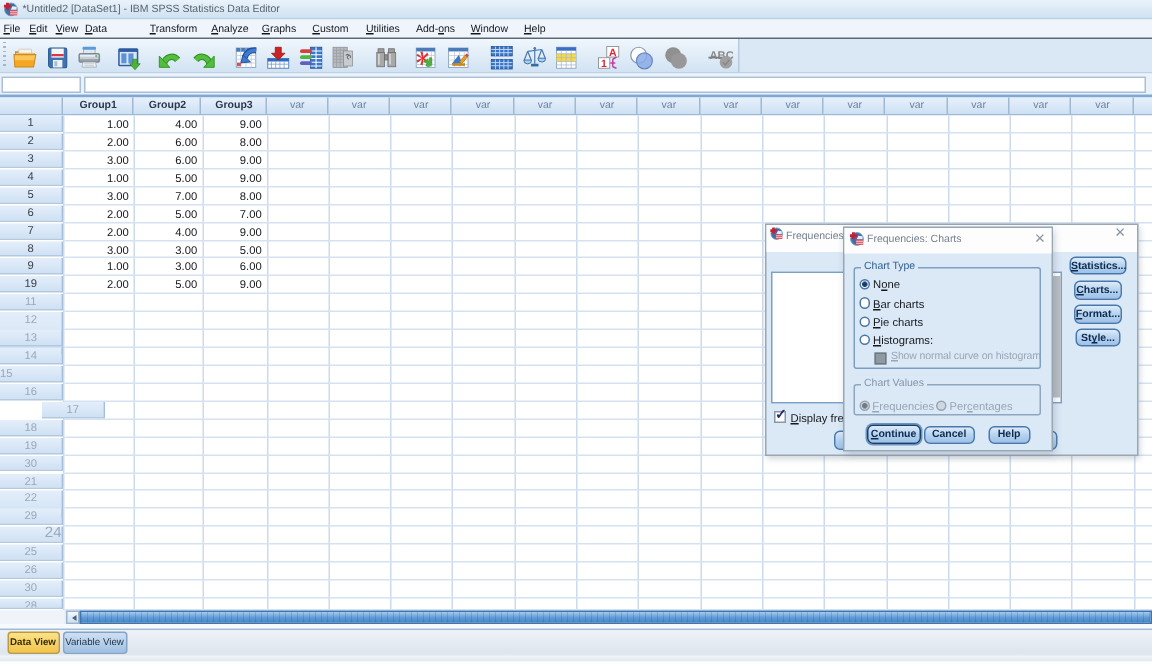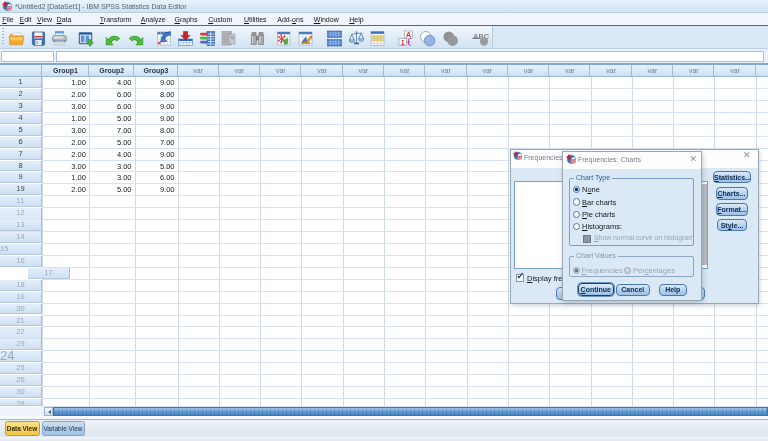--- a/index.html
+++ b/index.html
@@ -289,21 +289,21 @@
 <div class="abs" style="left:0;top:291.66px;width:42px;height:10.92px;overflow:hidden;background:linear-gradient(#e4eefa,#cfe1f4);border-right:1px solid #a4bedc;border-bottom:1px solid #b4c8de;font-size:7.5px;color:#9aa8ba;text-align:center;line-height:10.92px;">19</div>
 <div class="abs" style="left:43px;top:302.58px;width:725px;height:1px;background:#d5e2f1;"></div>
 <div class="abs" style="left:0;top:303.58px;width:42px;height:10.92px;overflow:hidden;background:linear-gradient(#e4eefa,#cfe1f4);border-right:1px solid #a4bedc;border-bottom:1px solid #b4c8de;font-size:7.5px;color:#9aa8ba;text-align:center;line-height:10.92px;">30</div>
 <div class="abs" style="left:43px;top:314.50px;width:725px;height:1px;background:#d5e2f1;"></div>
 <div class="abs" style="left:0;top:315.50px;width:42px;height:10.92px;overflow:hidden;background:linear-gradient(#e4eefa,#cfe1f4);border-right:1px solid #a4bedc;border-bottom:1px solid #b4c8de;font-size:7.5px;color:#9aa8ba;text-align:center;line-height:10.92px;">21</div>
 <div class="abs" style="left:43px;top:326.42px;width:725px;height:1px;background:#d5e2f1;"></div>
 <div class="abs" style="left:0;top:327.42px;width:42px;height:18px;overflow:hidden;background:linear-gradient(#e4eefa,#cfe1f4);border-right:1px solid #a4bedc;border-bottom:1px solid #b4c8de;font-size:7.5px;color:#9aa8ba;text-align:center;line-height:10.92px;">22</div>
 <div class="abs" style="left:43px;top:338.34px;width:725px;height:1px;background:#d5e2f1;"></div>
 <div class="abs" style="left:0;top:339.34px;width:42px;height:10.92px;overflow:hidden;background:linear-gradient(#e4eefa,#cfe1f4);border-right:1px solid #a4bedc;border-bottom:1px solid #b4c8de;font-size:7.5px;color:#9aa8ba;text-align:center;line-height:10.92px;">29</div>
 <div class="abs" style="left:43px;top:350.26px;width:725px;height:1px;background:#d5e2f1;"></div>
-<div class="abs" style="left:0;top:351.26px;width:42px;height:10.92px;overflow:hidden;background:linear-gradient(#e4eefa,#cfe1f4);border-right:1px solid #a4bedc;border-bottom:1px solid #b4c8de;font-size:13px;color:#9aa8ba;text-align:left;line-height:10.92px;">24</div>
+<div class="abs" style="left:0;top:351.26px;width:42px;height:10.92px;overflow:hidden;background:linear-gradient(#e4eefa,#cfe1f4);border-right:1px solid #a4bedc;border-bottom:1px solid #b4c8de;font-size:10px;color:#9aa8ba;text-align:right;line-height:10.92px;">24</div>
 <div class="abs" style="left:43px;top:362.18px;width:725px;height:1px;background:#d5e2f1;"></div>
 <div class="abs" style="left:0;top:363.18px;width:42px;height:10.92px;overflow:hidden;background:linear-gradient(#e4eefa,#cfe1f4);border-right:1px solid #a4bedc;border-bottom:1px solid #b4c8de;font-size:7.5px;color:#9aa8ba;text-align:center;line-height:10.92px;">25</div>
 <div class="abs" style="left:43px;top:374.10px;width:725px;height:1px;background:#d5e2f1;"></div>
 <div class="abs" style="left:0;top:375.10px;width:42px;height:10.92px;overflow:hidden;background:linear-gradient(#e4eefa,#cfe1f4);border-right:1px solid #a4bedc;border-bottom:1px solid #b4c8de;font-size:7.5px;color:#9aa8ba;text-align:center;line-height:10.92px;">26</div>
 <div class="abs" style="left:43px;top:386.02px;width:725px;height:1px;background:#d5e2f1;"></div>
 <div class="abs" style="left:0;top:387.02px;width:42px;height:10.92px;overflow:hidden;background:linear-gradient(#e4eefa,#cfe1f4);border-right:1px solid #a4bedc;border-bottom:1px solid #b4c8de;font-size:7.5px;color:#9aa8ba;text-align:center;line-height:10.92px;">30</div>
 <div class="abs" style="left:43px;top:397.94px;width:725px;height:1px;background:#d5e2f1;"></div>
 <div class="abs" style="left:0;top:398.94px;width:42px;height:7.06px;overflow:hidden;background:linear-gradient(#e4eefa,#cfe1f4);border-right:1px solid #a4bedc;border-bottom:1px solid #b4c8de;font-size:7.5px;color:#9aa8ba;text-align:center;line-height:10.92px;">28</div>
 <div class="abs" style="left:43px;top:406.00px;width:725px;height:1px;background:#d5e2f1;"></div>
 <div class="abs" style="left:0;top:407px;width:768px;height:9px;background:#e4edf7;"></div>

